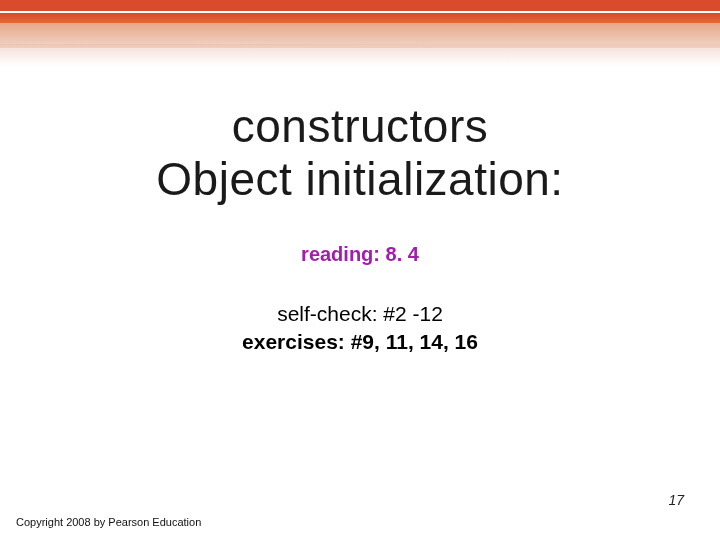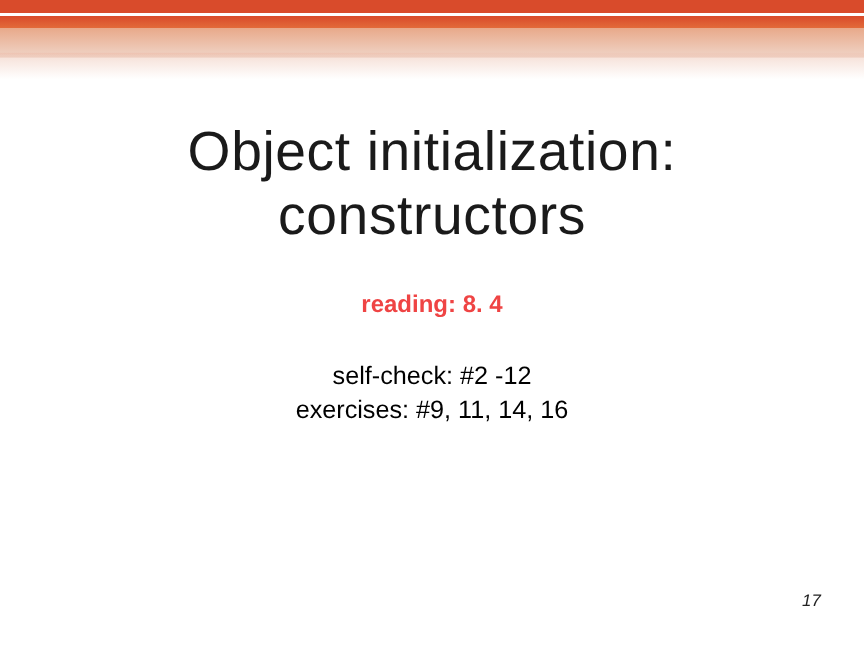--- a/index.html
+++ b/index.html
@@ -39,39 +39,39 @@
     font-weight: 400;
     letter-spacing: 0.5px;
   }
   .reading {
     position: absolute;
     top: 243px;
     left: 0; right: 0;
     text-align: center;
     font-size: 20px;
     font-weight: 700;
-    color: #ef4444;
+    color: #a21caf;
   }
   .selfcheck {
     position: absolute;
     top: 302px;
     left: 0; right: 0;
     text-align: center;
     font-size: 21px;
     color: #000;
     font-weight: 400;
   }
   .exercises {
     position: absolute;
     top: 330px;
     left: 0; right: 0;
     text-align: center;
     font-size: 21px;
     color: #000;
-    font-weight: 400;
+    font-weight: 700;
   }
   .copyright {
     position: absolute;
     left: 16px;
     bottom: 12px;
     font-size: 11px;
     color: #111;
   }
   .pagenum {
     position: absolute;
@@ -82,22 +82,23 @@
     font-style: italic;
   }
 </style>
 </head>
 <body>
 
 <div class="slide">
   <div class="top-border"></div>
 
   <div class="title">
+    <div>constructors</div>
     <div>Object initialization:</div>
-    <div>constructors</div>
   </div>
 
   <div class="reading">reading: 8. 4</div>
   <div class="selfcheck">self-check: #2 -12</div>
   <div class="exercises">exercises: #9, 11, 14, 16</div>
 
+  <div class="copyright">Copyright 2008 by Pearson Education</div>
   <div class="pagenum">17</div>
 </div>
 
 </body></html>

